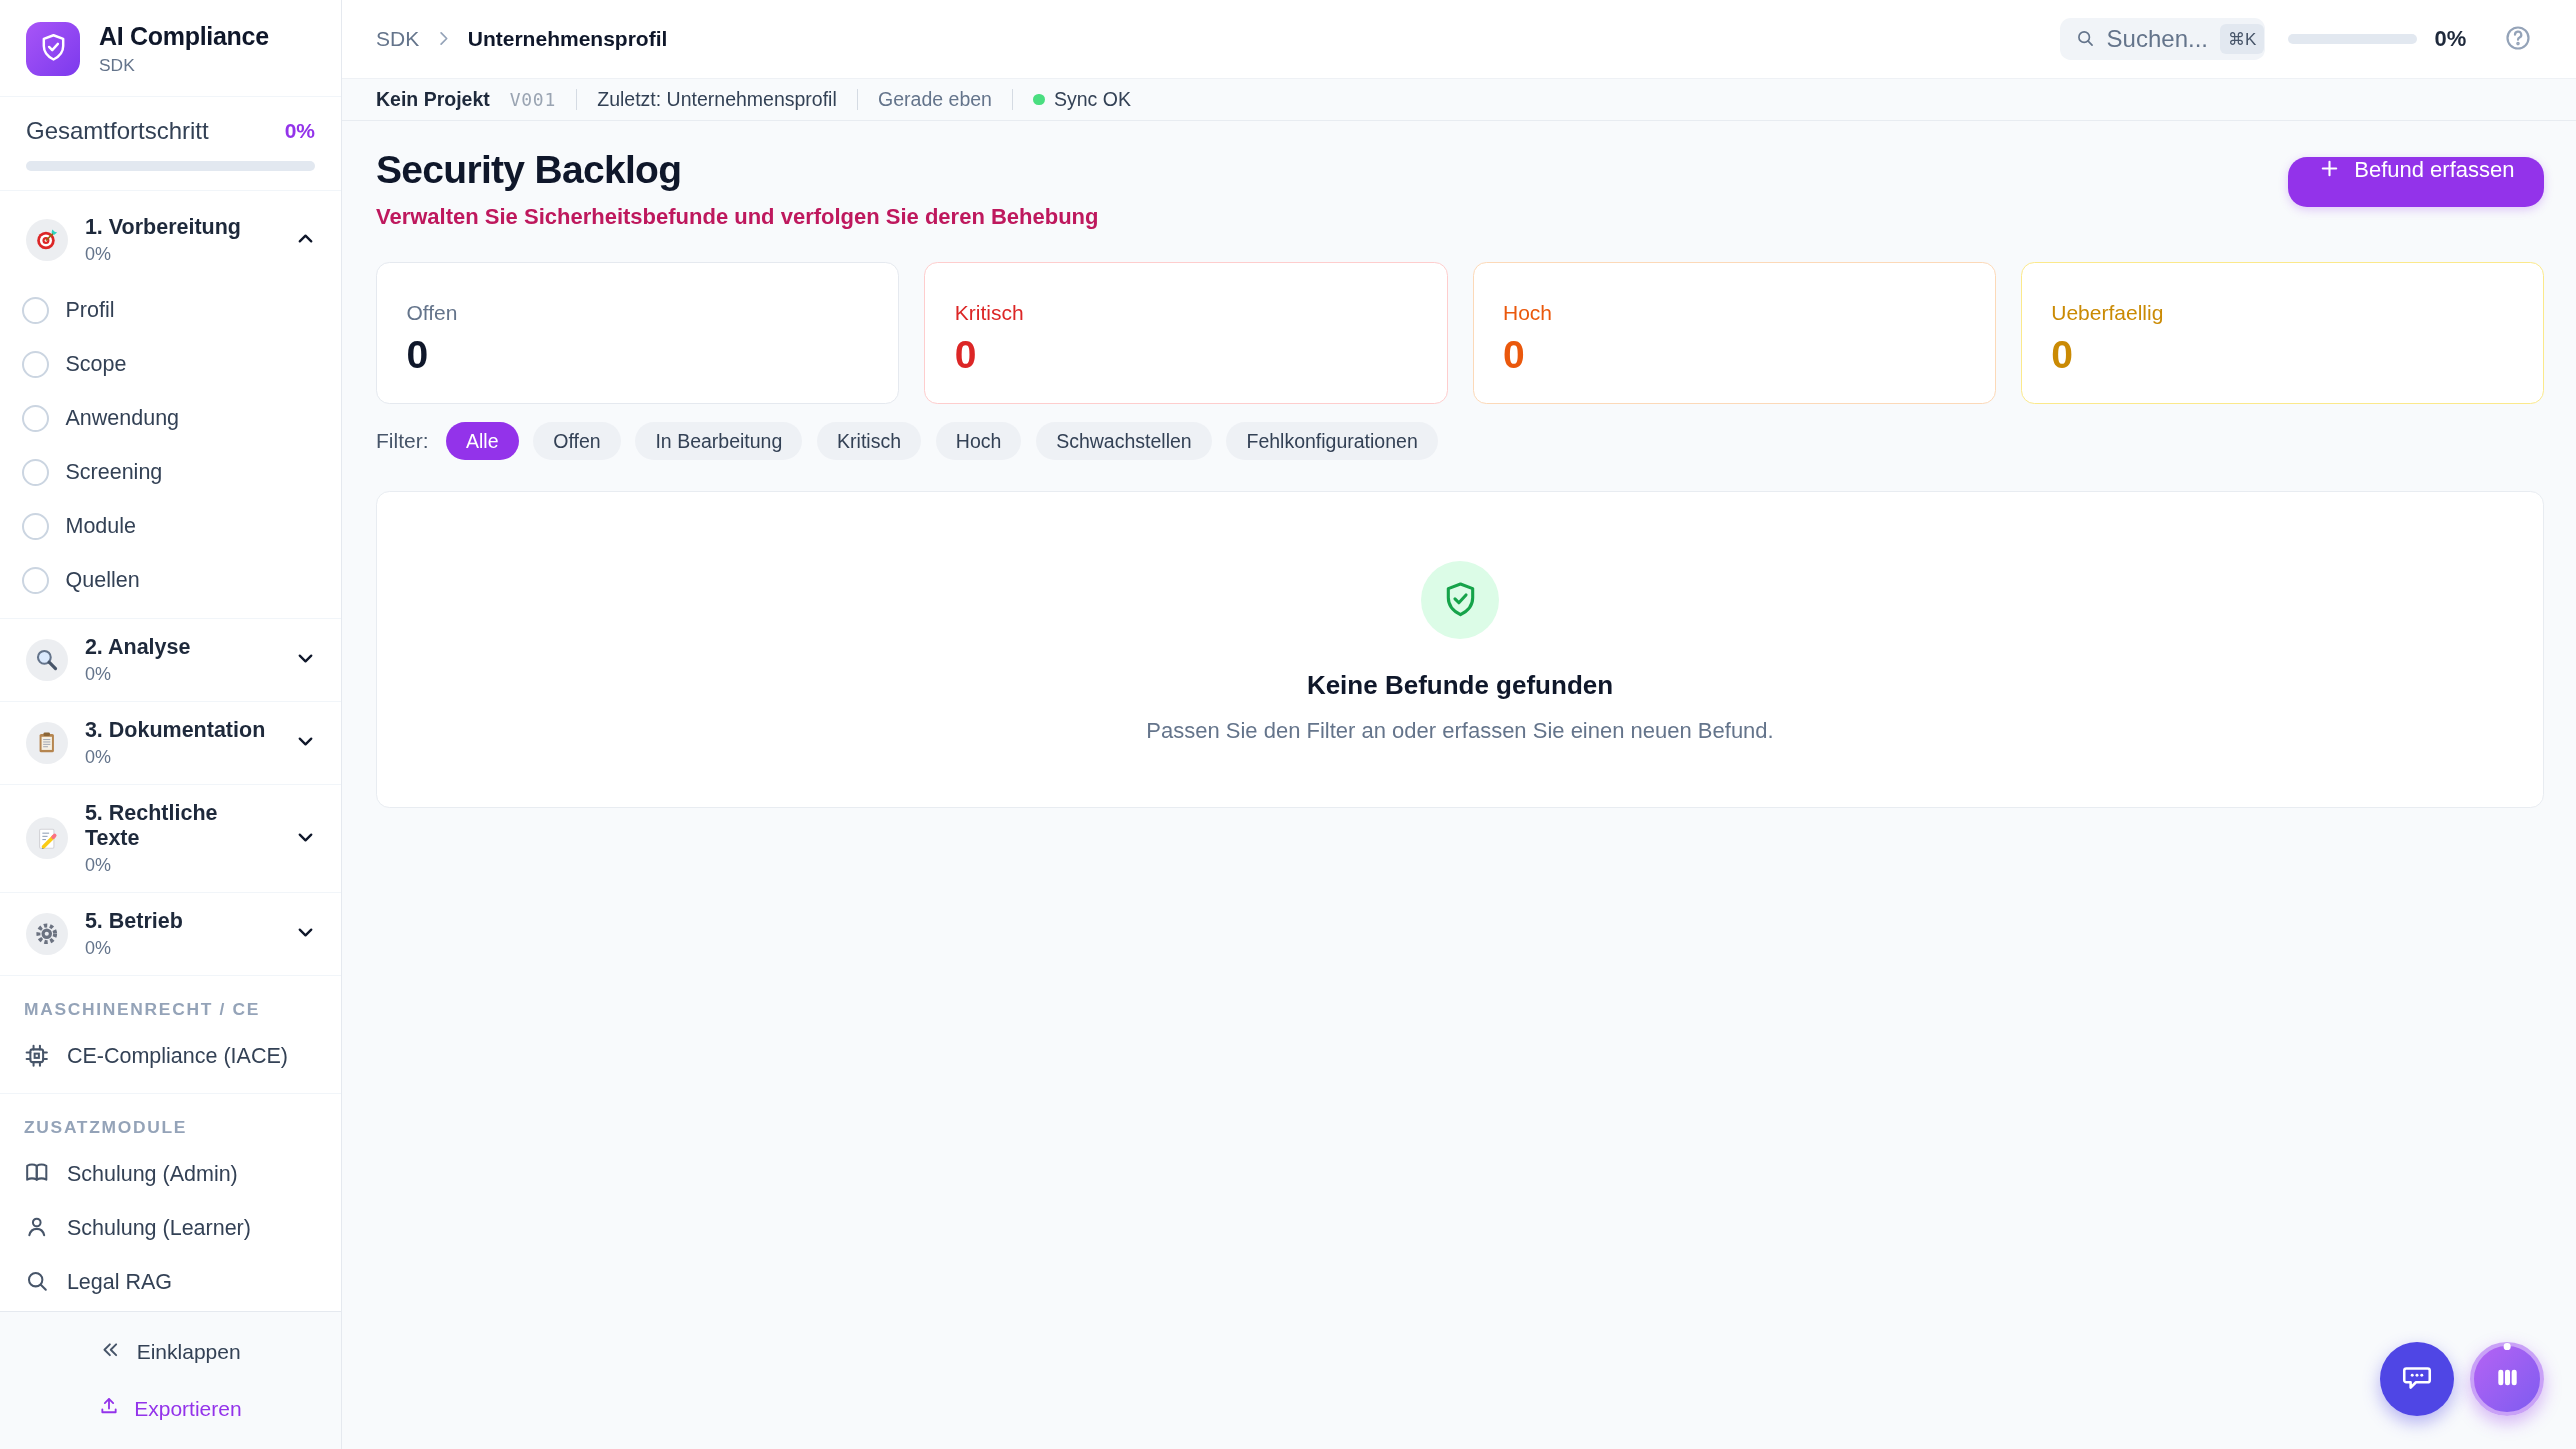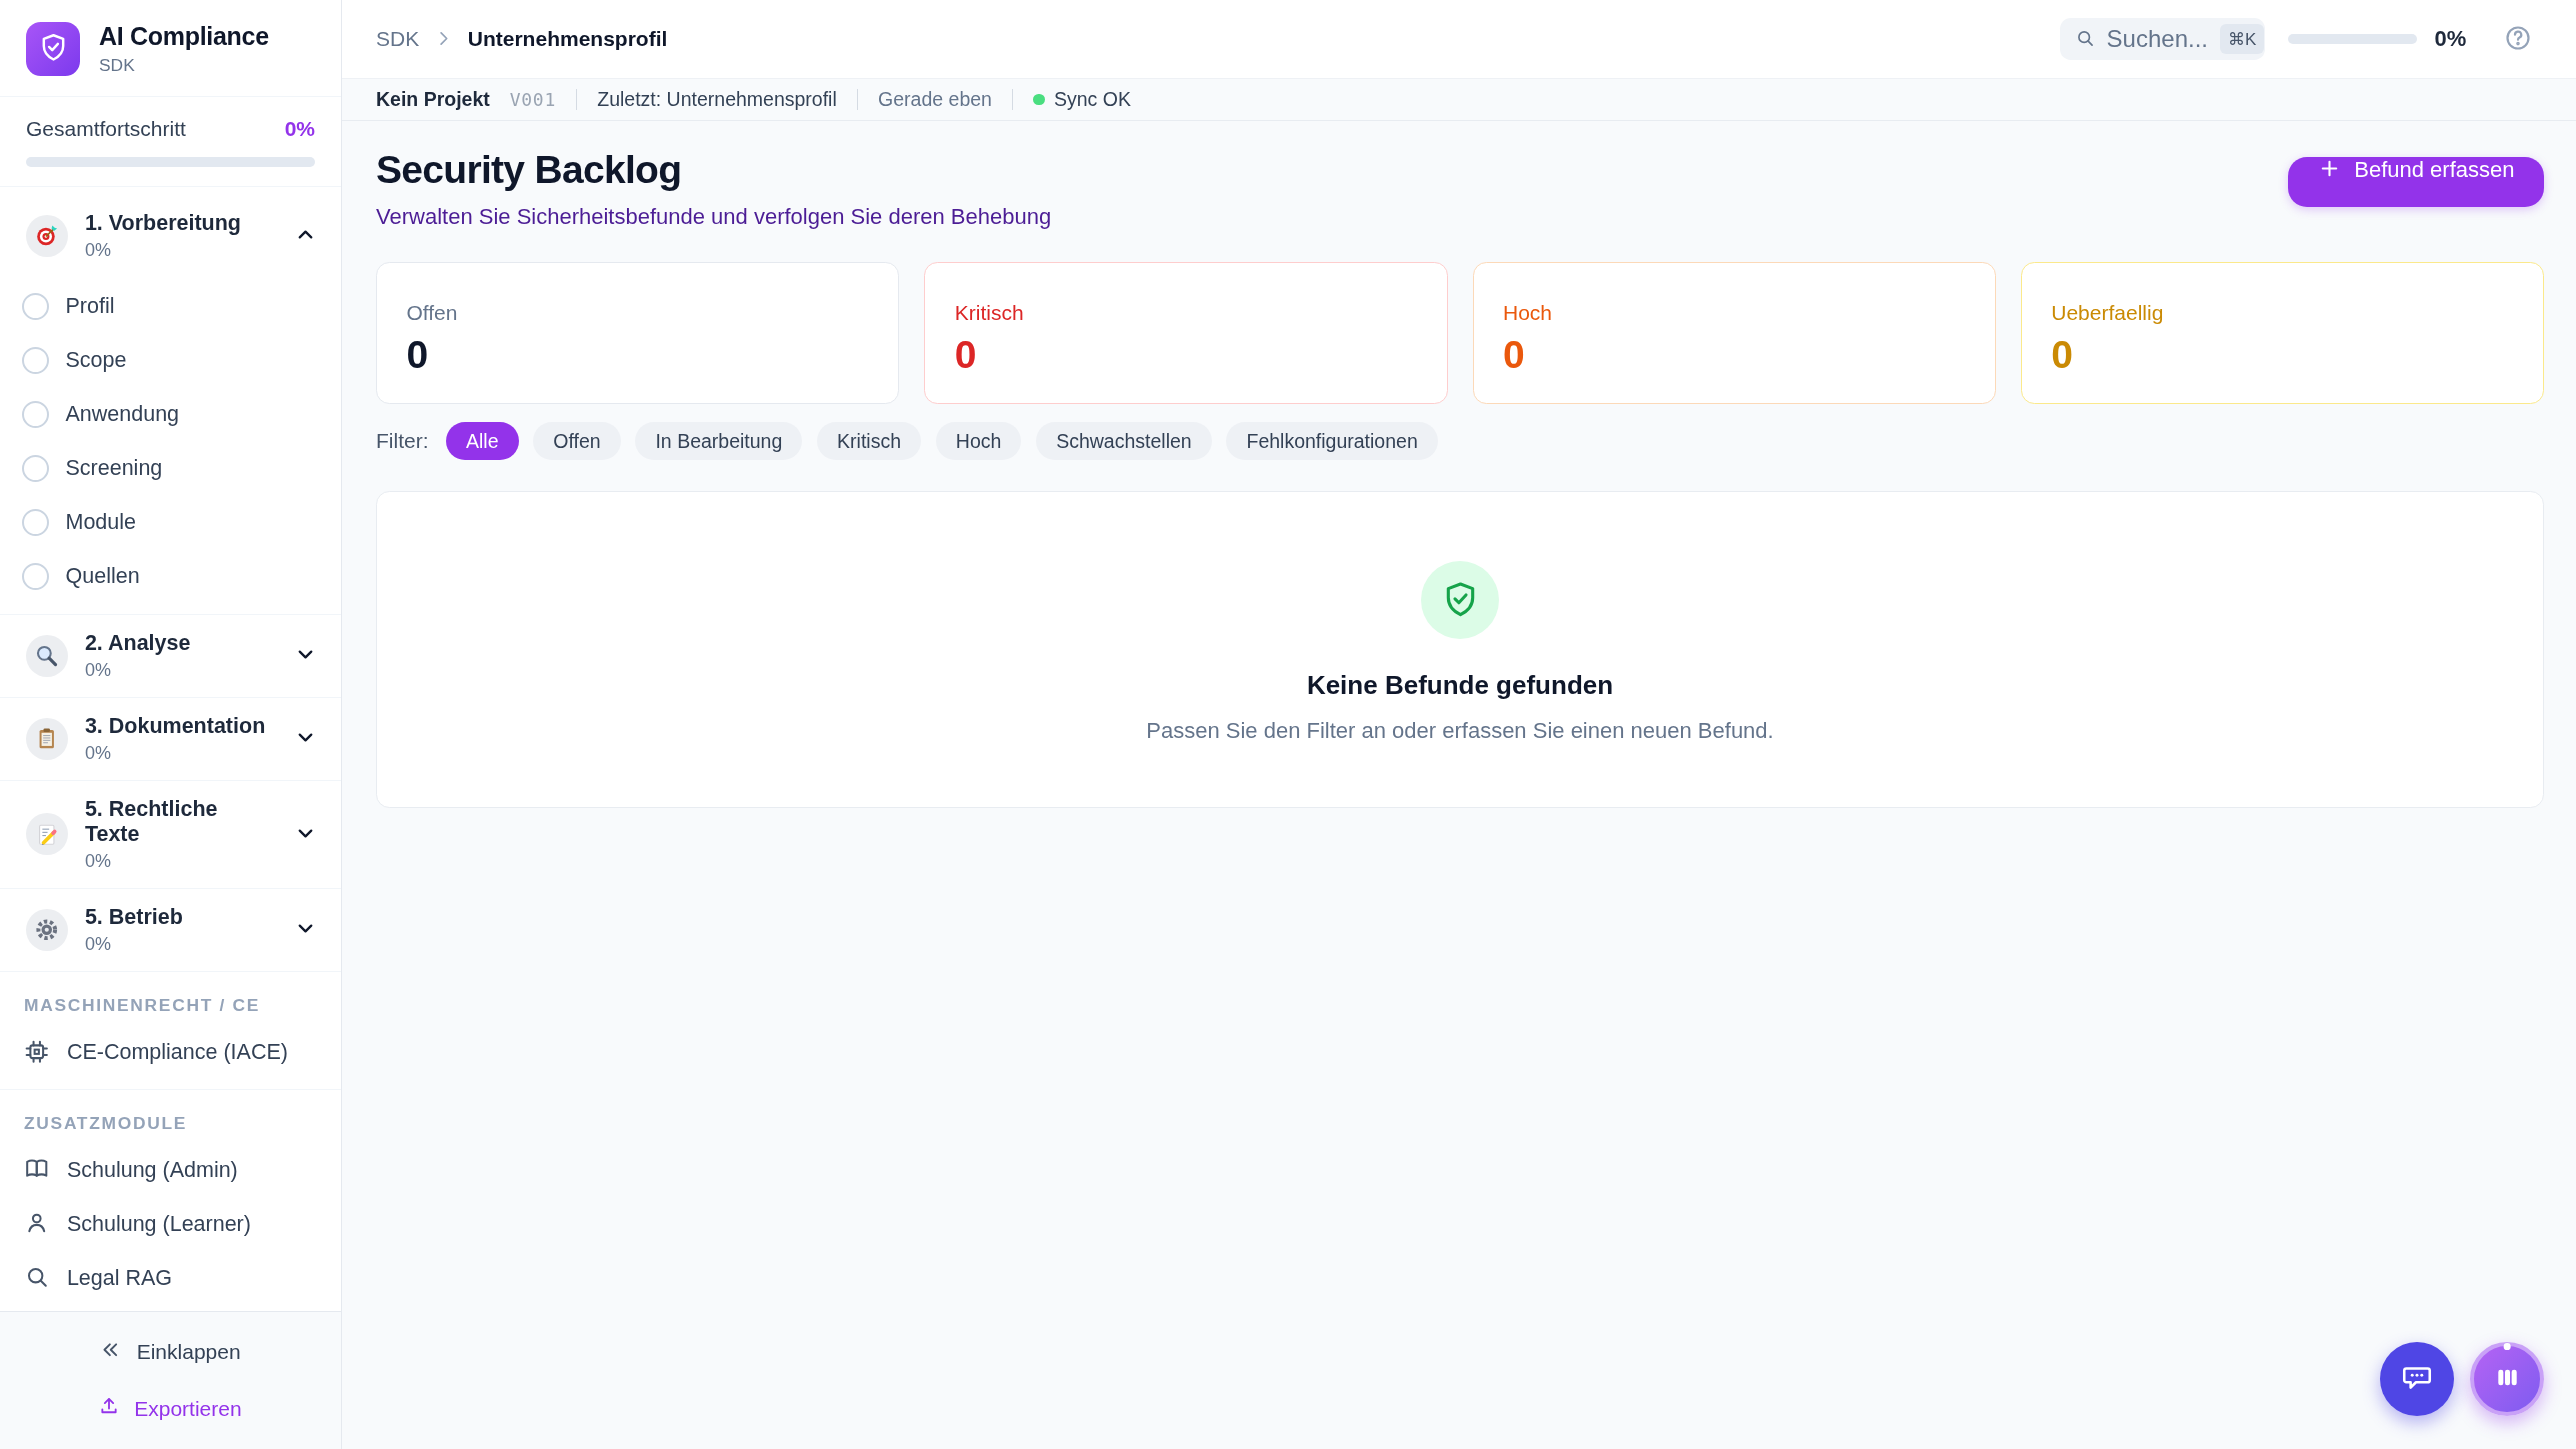--- a/index.html
+++ b/index.html
@@ -9,21 +9,21 @@
 
   
   .sidebar { width:342px; min-width:342px; height:100%; background:#ffffff; border-right:1.3px solid #e5e9ef; display:flex; flex-direction:column; }
   .brand { display:flex; align-items:center; gap:19px; padding:21.5px 24px 20px 26px; border-bottom:1.3px solid #f1f5f9; }
   .brand-logo { width:54px; height:54px; border-radius:14.8px; background:linear-gradient(135deg,#a855f7 0%,#7c3aed 100%); display:flex; align-items:center; justify-content:center; flex:0 0 auto; }
   .brand-title { font-size:25px; font-weight:700; color:#0f172a; letter-spacing:-0.3px; }
   .brand-sub { font-size:17.4px; color:#64748b; margin-top:4px; }
 
   .progress-block { padding:20px 26px 19px 26px; border-bottom:1.3px solid #f1f5f9; }
   .progress-row { display:flex; justify-content:space-between; align-items:center; }
-  .progress-label { font-size:21px; color:#334155; font-weight:500; }
+  .progress-label { font-size:24px; color:#334155; font-weight:500; }
   .progress-pct { font-size:21px; font-weight:700; color:#9333ea; }
   .track { margin-top:16px; height:10px; background:#e2e8f0; border-radius:670px; overflow:hidden; }
   .track-fill { height:100%; width:0%; background:#9333ea; border-radius:670px; }
 
   .nav { flex:1 1 auto; overflow:hidden; padding-top:8px; }
   .phase { display:flex; align-items:center; gap:17.4px; padding:16px 24px 16px 25.5px; cursor:pointer; }
   .phase-ico { width:42px; height:42px; border-radius:50%; background:#eceef1; display:flex; align-items:center; justify-content:center; flex:0 0 auto; }
   .phase-text { flex:1 1 auto; }
   .phase-label { font-size:21.5px; font-weight:600; color:#1e293b; }
   .phase-pct { font-size:18px; color:#64748b; margin-top:4px; }
@@ -62,21 +62,21 @@
   .sb-version { font-family:"DejaVu Sans Mono","Liberation Mono",monospace; font-size:18px; color:#9aa4b2; letter-spacing:0.7px; }
   .vdiv { width:1.3px; height:21.5px; background:#d5dbe3; }
   .sb-text { font-size:19.5px; color:#334155; }
   .sb-muted { font-size:19.5px; color:#64748b; }
   .sync { display:flex; align-items:center; gap:9.4px; }
   .sync-dot { width:11.4px; height:11.4px; border-radius:50%; background:#4ade80; }
 
   .content { flex:1 1 auto; padding:27px 32px 0 34px; overflow:hidden; }
   .page-head { display:flex; align-items:flex-start; justify-content:space-between; }
   .page-title { font-size:39px; font-weight:800; color:#0f172a; letter-spacing:-0.7px; }
-  .page-sub { font-size:22px; color:#4c1d95; margin-top:12px; }
+  .page-sub { font-size:22px; color:#be185d; margin-top:12px;font-weight:bold; }
   .cta { display:flex; align-items:flex-start; gap:13.4px; background:#9333ea; color:#ffffff; border:none; border-radius:19px; padding:0 29.5px; height:50px; font-family:inherit; font-size:22px; font-weight:500; cursor:pointer; margin-top:9.4px; box-shadow:0 2.7px 9.4px rgba(147,51,234,.25); }
 
   .stats { display:grid; grid-template-columns:repeat(4,1fr); gap:25px; margin-top:32px; }
   .card { background:#ffffff; border:1.3px solid #e5e9ef; border-radius:13.4px; padding:38px 29.5px 29.5px 29.5px; height:142px; }
   .card-label { font-size:21px; color:#64748b; }
   .card-value { font-size:39px; font-weight:700; color:#0f172a; margin-top:8px; }
   .card.critical { border-color:#fecdcd; } .card.critical .card-label, .card.critical .card-value { color:#dc2626; }
   .card.high { border-color:#fcd9b8; } .card.high .card-label, .card.high .card-value { color:#ea580c; }
   .card.overdue { border-color:#fbe98b; } .card.overdue .card-label, .card.overdue .card-value { color:#ca8a04; }
 

